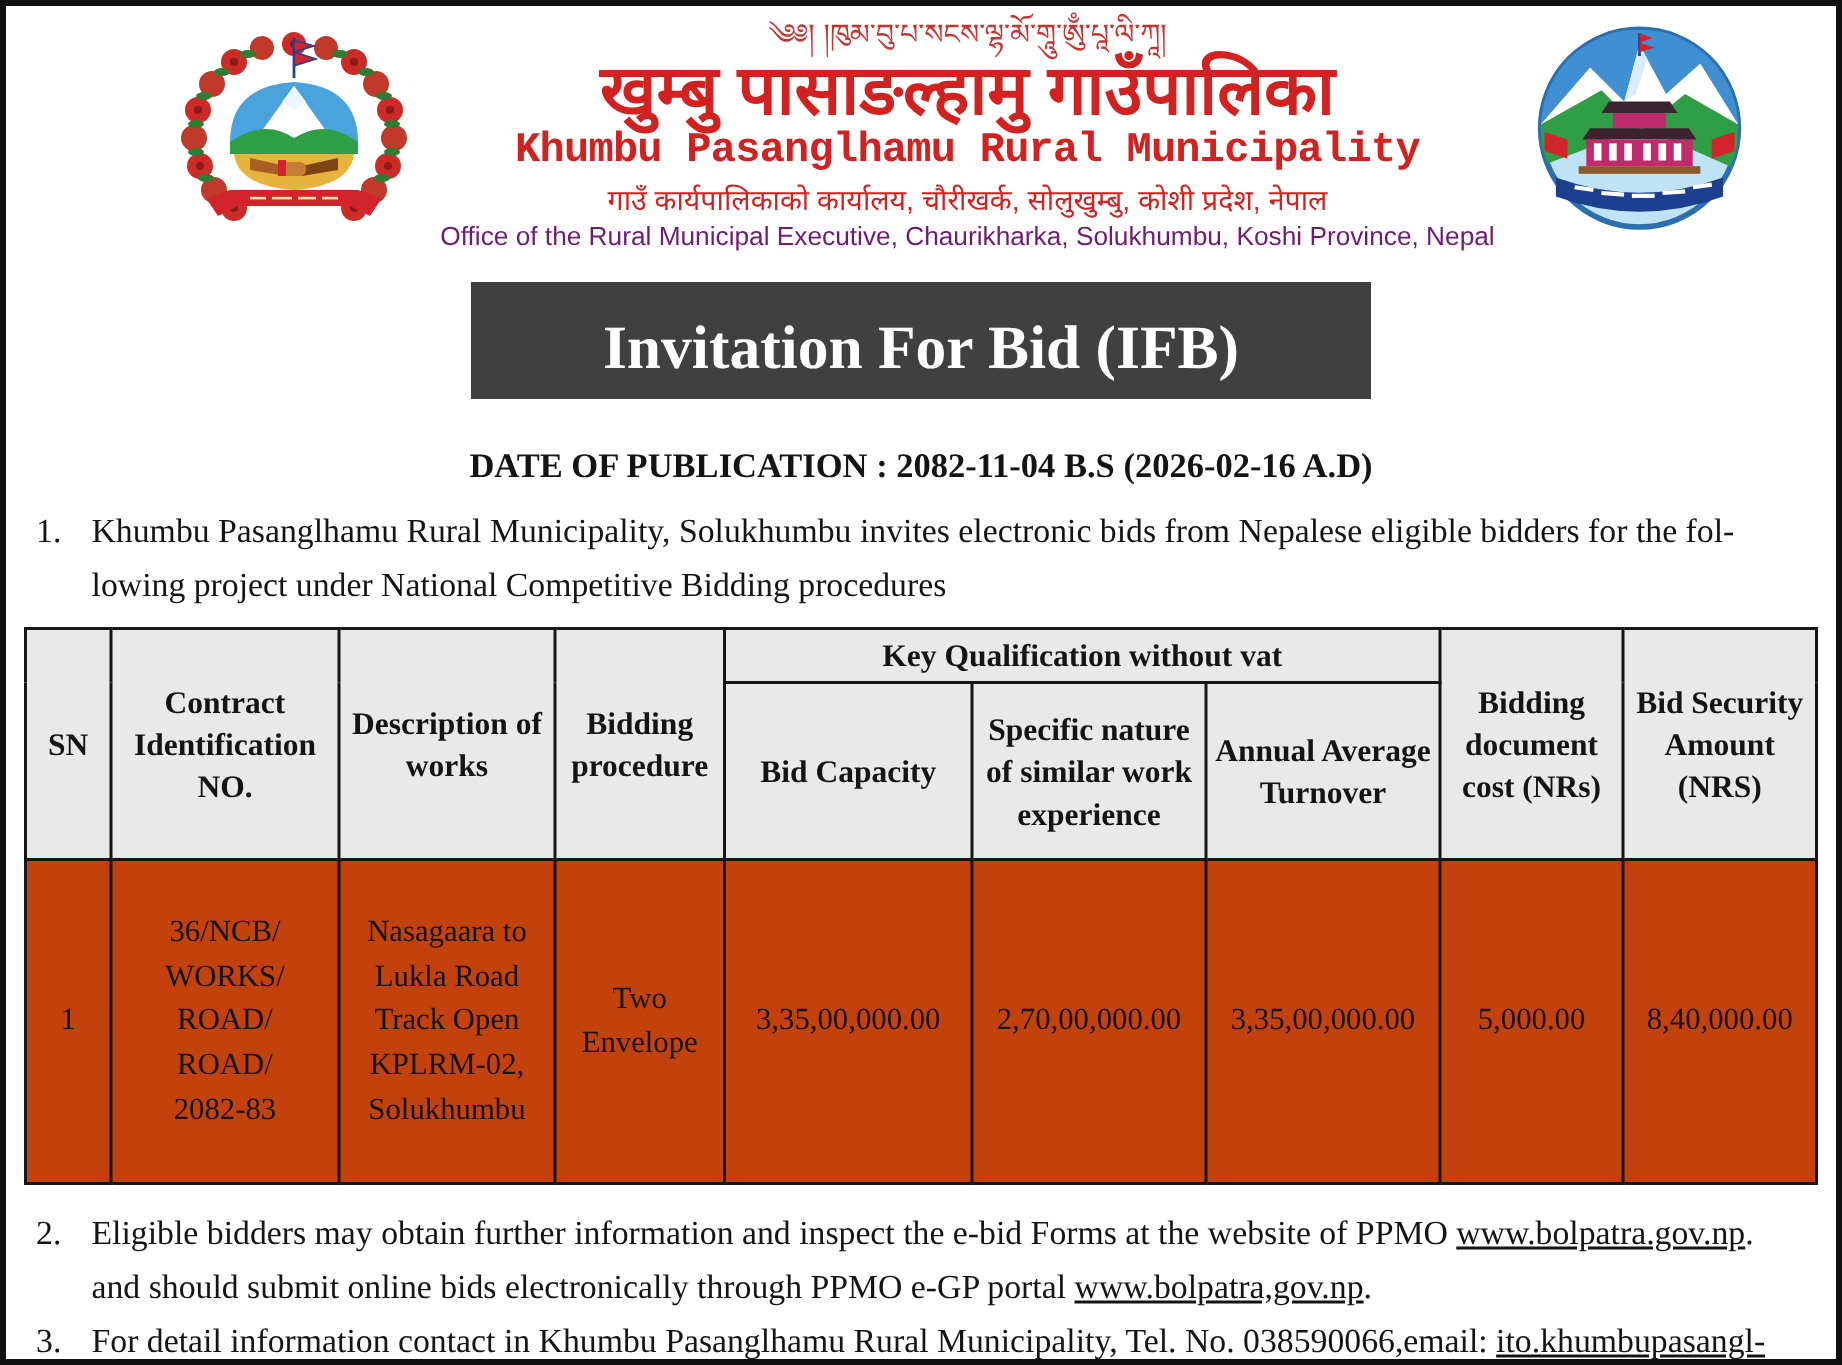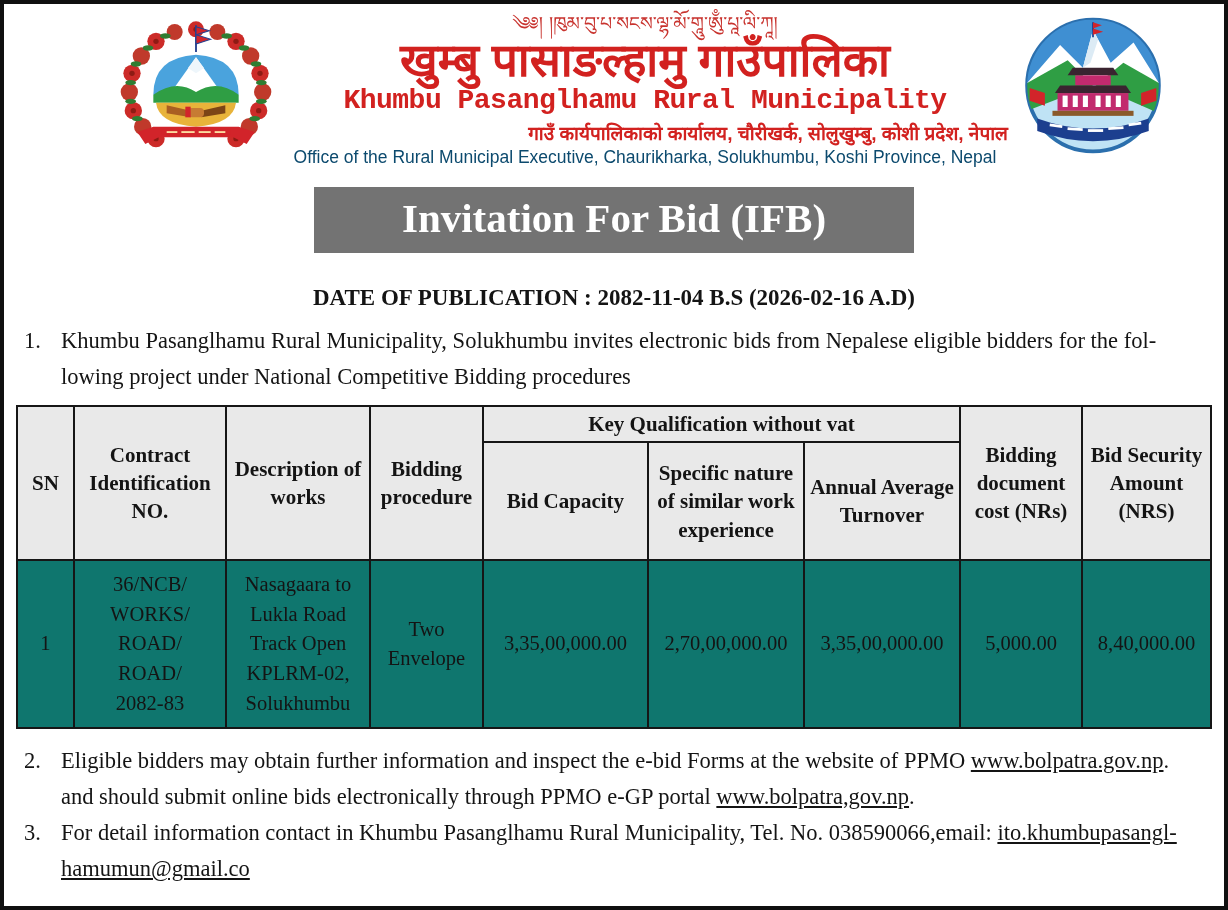--- a/index.html
+++ b/index.html
@@ -11,42 +11,42 @@
   }
   
   .header { display:flex; align-items:flex-start; padding:8px 52px 0 112px; }
   .logo { flex:0 0 auto; }
   .head-center { flex:1 1 auto; text-align:center; padding:0 6px; }
   .tibetan { color:#c8332e; font-size:19px; line-height:1.2; font-family:"DejaVu Sans",sans-serif; }
   .title-np { color:#d2211f; font-size:46px; font-weight:bold; line-height:1.12;
               font-family:"Liberation Sans","DejaVu Sans",sans-serif; }
   .title-en { color:#d2211f; font-size:28px; font-weight:bold; line-height:1.08;
               font-family:Liberation Mono, monospace; letter-spacing:-0.5px; }
-  .addr-np  { color:#d2211f; font-size:19px; font-weight:bold; margin-top:3px;
-              font-family:"Liberation Sans","DejaVu Sans",sans-serif;text-align:right; }
-  .addr-en  { color:#0c4a6e; font-size:17.5px; margin-top:1px;
+  .addr-np  { color:#d2211f; font-size:19px; font-weight:normal; margin-top:3px;
               font-family:"Liberation Sans","DejaVu Sans",sans-serif; }
-  
-  .banner { width:600px; margin:11px auto 6px; background:#737373; color:#ffffff;
-            text-align:center; font-size:41px; font-weight:bold; padding:7px 0 11px; }
+  .addr-en  { color:#701a75; font-size:17.5px; margin-top:1px;
+              font-family:"Liberation Sans","DejaVu Sans",sans-serif; }
+  
+  .banner { width:600px; margin:11px auto 6px; background:#404040; color:#ffffff;
+            text-align:center; font-size:41px; font-weight:bold; padding:19px 0 11px; }
   .pubdate { text-align:center; font-size:23px; font-weight:bold; margin-top:32px; }
   
   .item { display:flex; padding:0 14px 0 20px; font-size:22.5px; line-height:1.6; }
   .item-num { width:37px; flex:0 0 auto; }
   .item-body { flex:1 1 auto; }
   .item1 { margin-top:12px; }
   .bold { font-weight:bold; }
   .ulink { text-decoration:underline; color:#141414; }
   
   table { border-collapse:collapse; table-layout:fixed; width:1194px; margin:10px auto 0; }
   th,td { border:2.5px solid #161616; vertical-align:middle; text-align:center; }
   thead th { background:#e9e9e9; font-size:21px; font-weight:bold; line-height:1.35; padding:3px 5px; }
   tr.subhead th { height:118px; }
   tr.grouprow th.group { height:34px;margin-top:36px; }
-  tbody td { background:#0f766e; font-size:20.5px; line-height:1.45; height:168px; padding:2px 4px; }
+  tbody td { background:#c2410c; font-size:20.5px; line-height:1.45; height:216px; padding:2px 4px; }
   
   .items-bottom { margin-top:14px; }
 </style>
 </head>
 <body>
 
 <div class="page">
 
   <div class="header">
 

